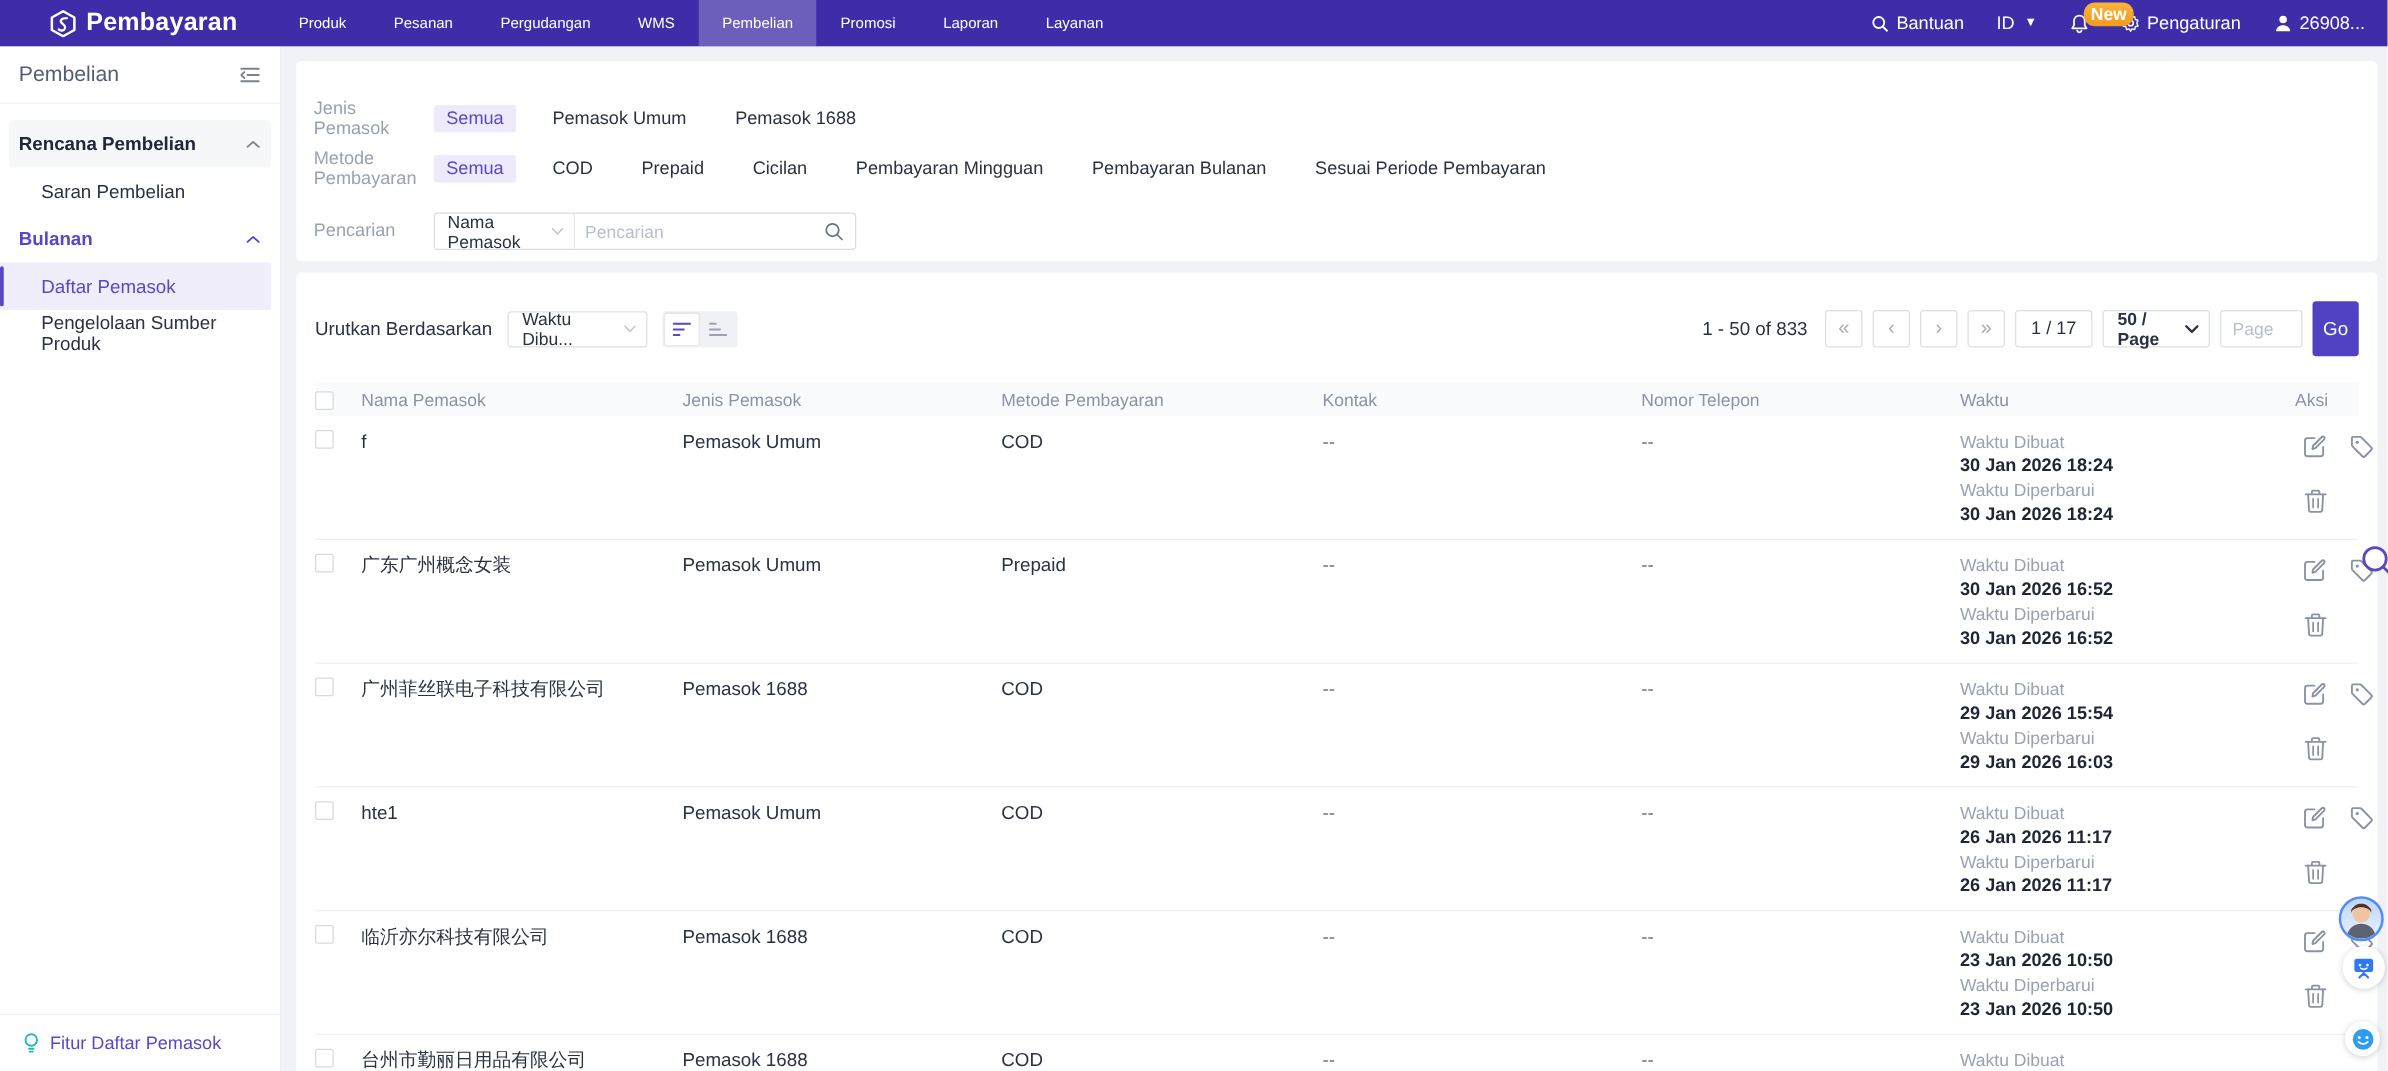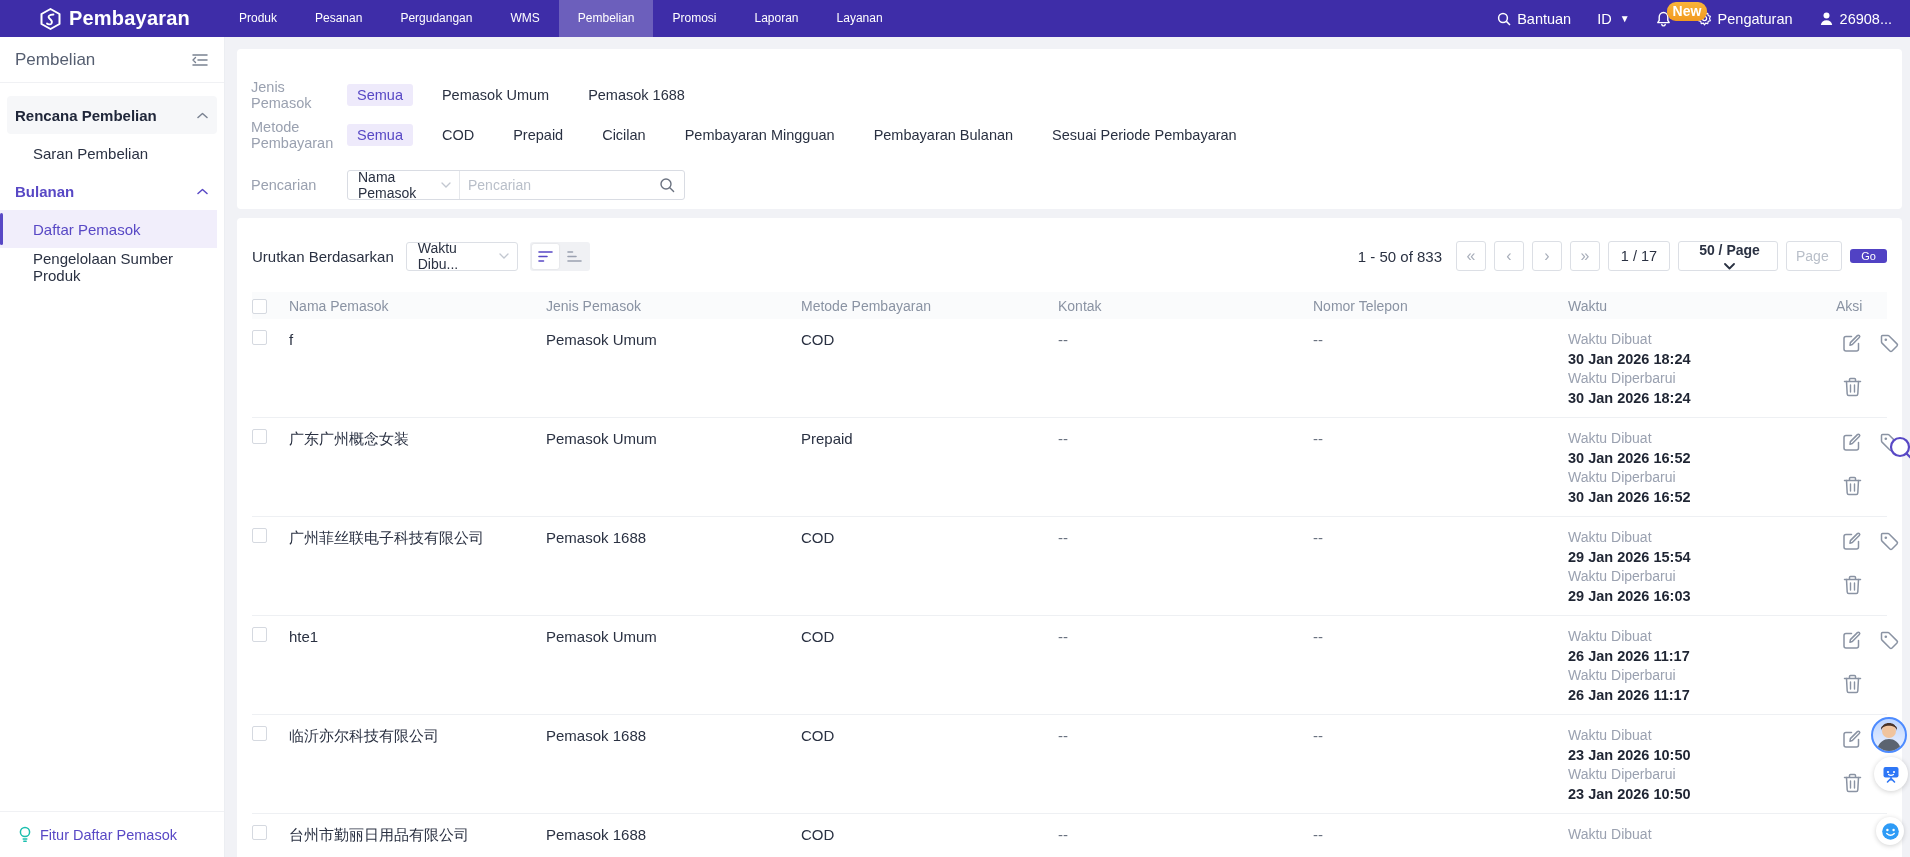--- a/index.html
+++ b/index.html
@@ -55,24 +55,24 @@
   .sort-label { color:#2A3142; font-size:15px; }
   .mini-select { display:flex; align-items:center; justify-content:space-between; height:29px; border:1px solid #DCDFE5; border-radius:3px; background:#fff; font-size:14px; color:#2A3142; padding:0 8px 0 11px; cursor:pointer; }
   .sort-select { width:112px; }
   .sort-toggle { display:flex; background:#F0F1F4; border-radius:3px; padding:2px; gap:2px; }
   .sort-btn { width:27px; height:25px; display:flex; align-items:center; justify-content:center; border-radius:2px; cursor:pointer; }
   .sort-btn.active { background:#fff; box-shadow:0 0 2px rgba(0,0,0,.12); }
   .pager { display:flex; align-items:center; gap:8px; }
   .pager-range { color:#2A3142; font-size:15px; margin-right:6px; }
   .pg-btn { width:30px; height:30px; border:1px solid #DCDFE5; border-radius:3px; background:#fff; display:flex; align-items:center; justify-content:center; color:#A8AEBA; font-size:16px; cursor:pointer; }
   .pg-indicator { height:30px; min-width:62px; border:1px solid #DCDFE5; border-radius:3px; display:flex; align-items:center; justify-content:center; font-size:14.5px; color:#2A3142; padding:0 10px; }
-  .size-select { width:100px; height:30px; font-weight:bold;flex-direction:column; }
-  .page-input { width:56px; height:30px; border:1px solid #DCDFE5; border-radius:3px; font-size:14px; padding:0 9px; color:#2A3142; outline:none; font-family:inherit; }
+  .size-select { width:86px; height:30px; font-weight:bold; }
+  .page-input { width:66px; height:30px; border:1px solid #DCDFE5; border-radius:3px; font-size:14px; padding:0 9px; color:#2A3142; outline:none; font-family:inherit; }
   .page-input::placeholder { color:#B9BFC9; }
-  .go-btn { width:37px; height:14px; background:#5142C4; color:#fff; border:none; border-radius:3px; font-size:11px; font-family:inherit; cursor:pointer; }
+  .go-btn { width:37px; height:44px; background:#5142C4; color:#fff; border:none; border-radius:3px; font-size:15px; font-family:inherit; cursor:pointer; }
 
   .tgrid { display:grid; grid-template-columns:37px 257px 255px 257px 255px 255px 253px minmax(0,1fr); }
   .thead { margin-top:21px; background:#FAFBFC; height:27px; align-items:center; color:#8A93A3; font-size:14px; }
   .th { white-space:nowrap; overflow:hidden; }
   .th-aksi { padding-left:15px; }
   .checkbox { width:15px; height:15px; border:1px solid #D5D9E0; border-radius:2px; background:#fff; display:inline-block; cursor:pointer; }
   .trow { height:99px; border-bottom:1px solid #EEF0F3; padding-top:11px; align-items:start; }
   .cell { font-size:15px; color:#2A3142; line-height:20px; display:flex; align-items:center; gap:5px; }
   .cell.dim { color:#6A7280; }
   .time-label { color:#9AA1B0; font-size:14px; line-height:19.5px; }

